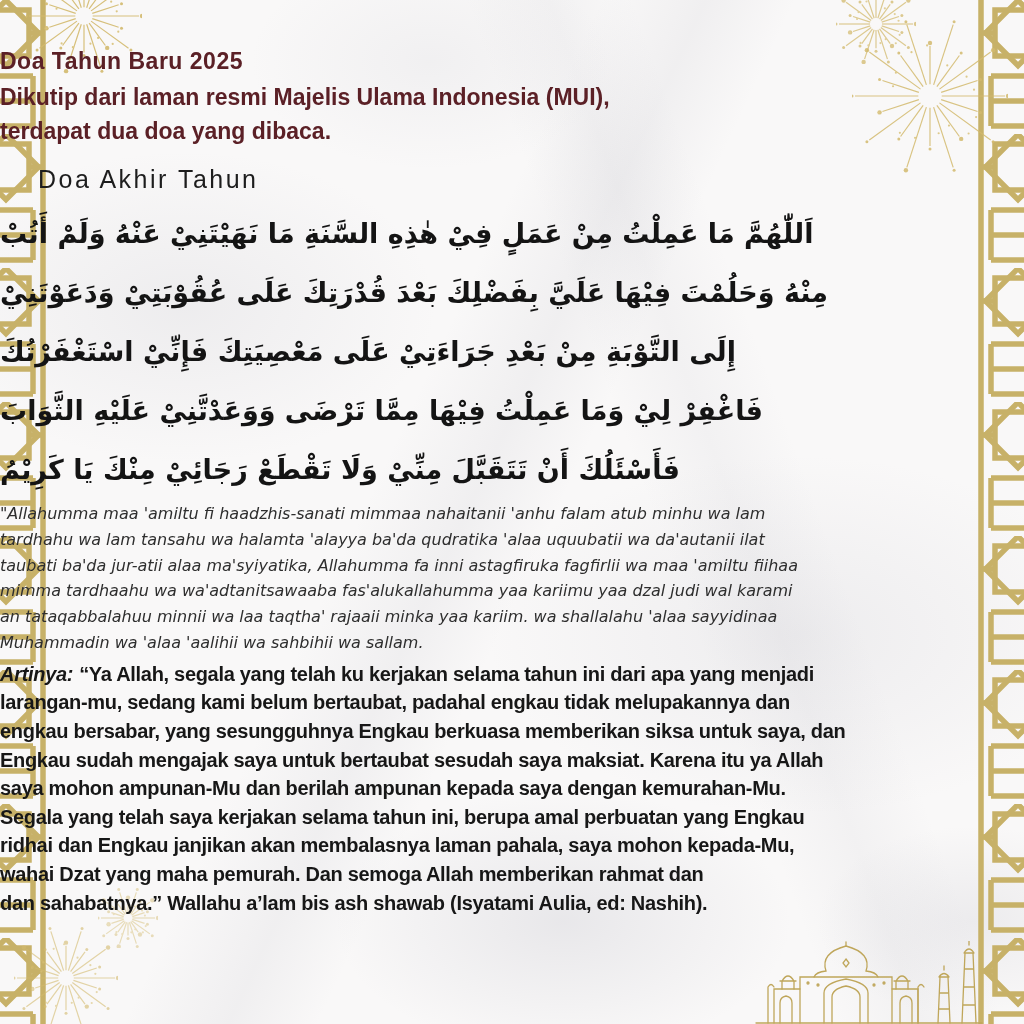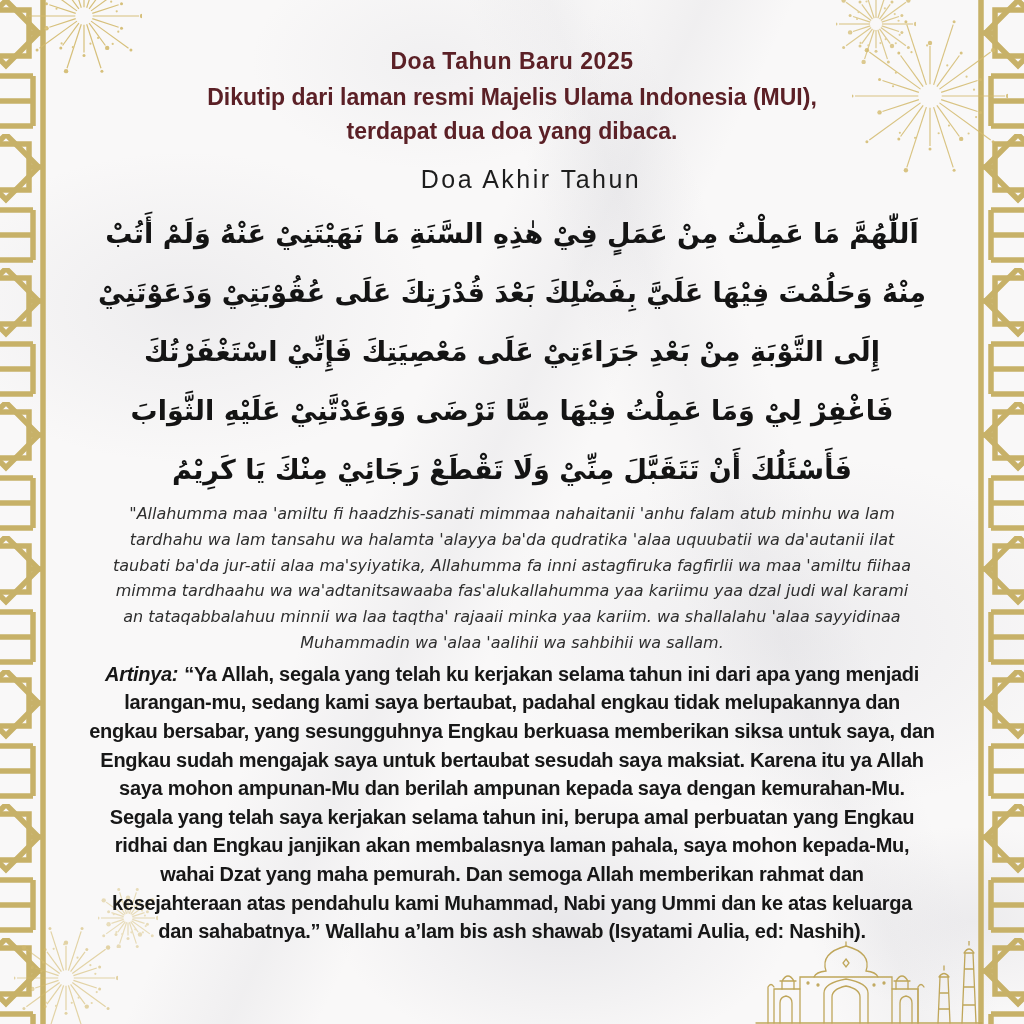--- a/index.html
+++ b/index.html
@@ -14,21 +14,21 @@
       radial-gradient(ellipse 260px 160px at 95% 90%, rgba(168,168,180,0.16), transparent 60%),
       linear-gradient(115deg, transparent 40%, rgba(160,160,172,0.10) 47%, transparent 53%),
       linear-gradient(70deg, transparent 60%, rgba(160,160,172,0.08) 66%, transparent 72%);
     font-family:"Liberation Sans", sans-serif;
   }
   .border-ornament{position:absolute;top:0;width:48px;height:1024px;z-index:1;}
   .border-left{left:0;}
   .border-right{right:0;transform:scaleX(-1);}
   .fw{position:absolute;z-index:1;}
   .mosque{position:absolute;left:742px;top:941px;z-index:1;}
-  .content{position:relative;z-index:2;padding-top:46px;text-align:center;}
+  .content{position:relative;z-index:2;padding-top:46px;text-align:left;}
   .title{color:#5b2026;font-size:23px;font-weight:700;line-height:30px;letter-spacing:0.5px;white-space:nowrap;}
   .subtitle{color:#5b2026;font-size:23px;font-weight:700;line-height:34px;margin-top:4px;}
   .subtitle div{white-space:nowrap;}
   .section-heading{color:#1d1d1d;font-size:25px;font-weight:500;letter-spacing:2.5px;margin-top:16px;line-height:30px;white-space:nowrap;margin-left:38px;}
   .arabic{direction:rtl;margin-top:10px;color:#141414;font-family:"DejaVu Sans", sans-serif;font-weight:600;font-size:27px;}
   .arabic div{line-height:59px;white-space:nowrap;}
   .translit{margin-top:2px;color:#2e2e2e;font-style:italic;font-weight:500;font-size:16px;font-family:"DejaVu Sans", sans-serif;}
   .translit div{line-height:25.8px;white-space:nowrap;}
   .translation{margin-top:4px;color:#171717;font-weight:700;font-size:20px;letter-spacing:-0.3px;}
   .translation div{line-height:28.6px;white-space:nowrap;}
@@ -385,24 +385,23 @@
       <div>"Allahumma maa 'amiltu fi haadzhis-sanati mimmaa nahaitanii 'anhu falam atub minhu wa lam</div>
       <div>tardhahu wa lam tansahu wa halamta 'alayya ba'da qudratika 'alaa uquubatii wa da'autanii ilat</div>
       <div>taubati ba'da jur-atii alaa ma'syiyatika, Allahumma fa inni astagfiruka fagfirlii wa maa 'amiltu fiihaa</div>
       <div>mimma tardhaahu wa wa'adtanitsawaaba fas'alukallahumma yaa kariimu yaa dzal judi wal karami</div>
       <div>an tataqabbalahuu minnii wa laa taqtha' rajaaii minka yaa kariim. wa shallalahu 'alaa sayyidinaa</div>
       <div>Muhammadin wa 'alaa 'aalihii wa sahbihii wa sallam.</div>
     </div>
 
     <div class="translation">
       <div><span class="label">Artinya:</span><span>“Ya Allah, segala yang telah ku kerjakan selama tahun ini dari apa yang menjadi</span></div>
-      <div>larangan-mu, sedang kami saya bertaubat, padahal engkau tidak melupakannya dan</div>
+      <div>larangan-mu, sedang kami belum bertaubat, padahal engkau tidak melupakannya dan</div>
       <div>engkau bersabar, yang sesungguhnya Engkau berkuasa memberikan siksa untuk saya, dan</div>
       <div>Engkau sudah mengajak saya untuk bertaubat sesudah saya maksiat. Karena itu ya Allah</div>
       <div>saya mohon ampunan-Mu dan berilah ampunan kepada saya dengan kemurahan-Mu.</div>
       <div>Segala yang telah saya kerjakan selama tahun ini, berupa amal perbuatan yang Engkau</div>
       <div>ridhai dan Engkau janjikan akan membalasnya laman pahala, saya mohon kepada-Mu,</div>
       <div>wahai Dzat yang maha pemurah. Dan semoga Allah memberikan rahmat dan</div>
-      <div>kesejahteraan atas pendahulu kami Muhammad, Nabi yang Ummi dan ke atas keluarga</div>
       <div>dan sahabatnya.” Wallahu a’lam bis ash shawab (Isyatami Aulia, ed: Nashih).</div>
     </div>
   </div>
 </div>
 
 </body></html>

